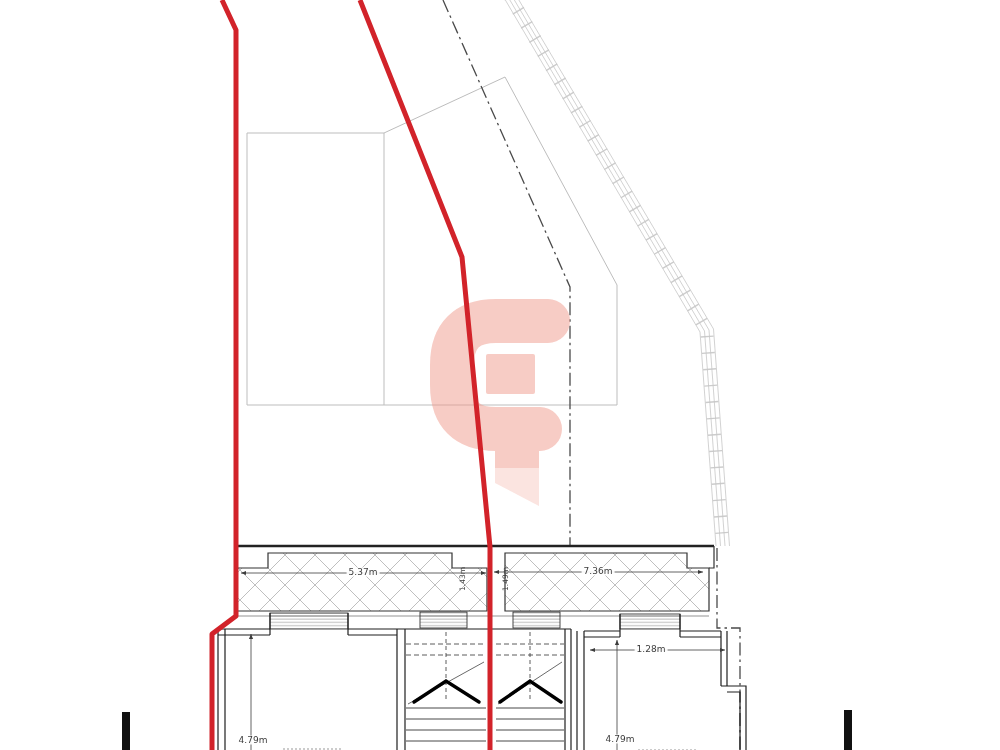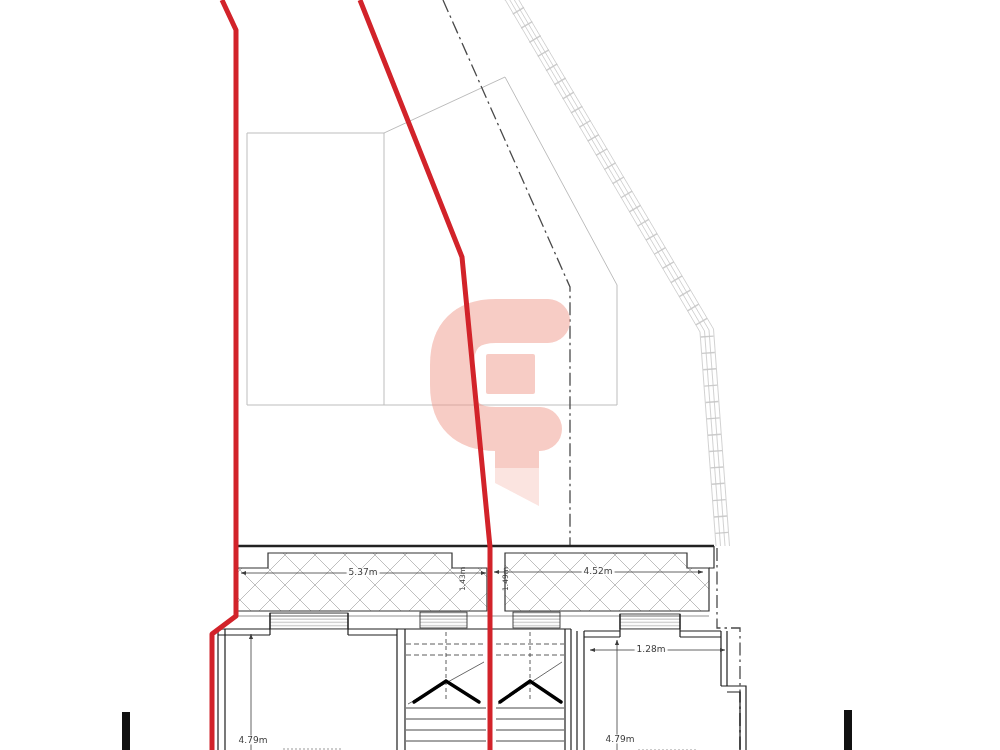--- a/index.html
+++ b/index.html
@@ -167,21 +167,21 @@
     </g>
 
     <g fill="none" stroke-width="5" stroke-linejoin="round">
       <path d="M222,0 L236,30 L236,616 L212,634 L212,750" stroke="#d2232a"></path>
       <path d="M360,0 L462,257 L490,547 L490,750" stroke="#d2232a"></path>
     </g>
   </svg>
 
   <span class="dim" style="left:363px; top:572px">5.37m</span>
 
-  <span class="dim" style="left:598px; top:571px">4.52m</span>
+  <span class="dim" style="left:598px; top:571px">7.36m</span>
 
   <span class="dim rot" style="left:463px; top:579px">1.43m</span>
 
   <span class="dim rot" style="left:506px; top:579px">1.49m</span>
 
   <span class="dim" style="left:651px; top:649px">1.28m</span>
 
   <span class="dim" style="left:253px; top:740px">4.79m</span>
 
   <span class="dim" style="left:620px; top:739px">4.79m</span>

